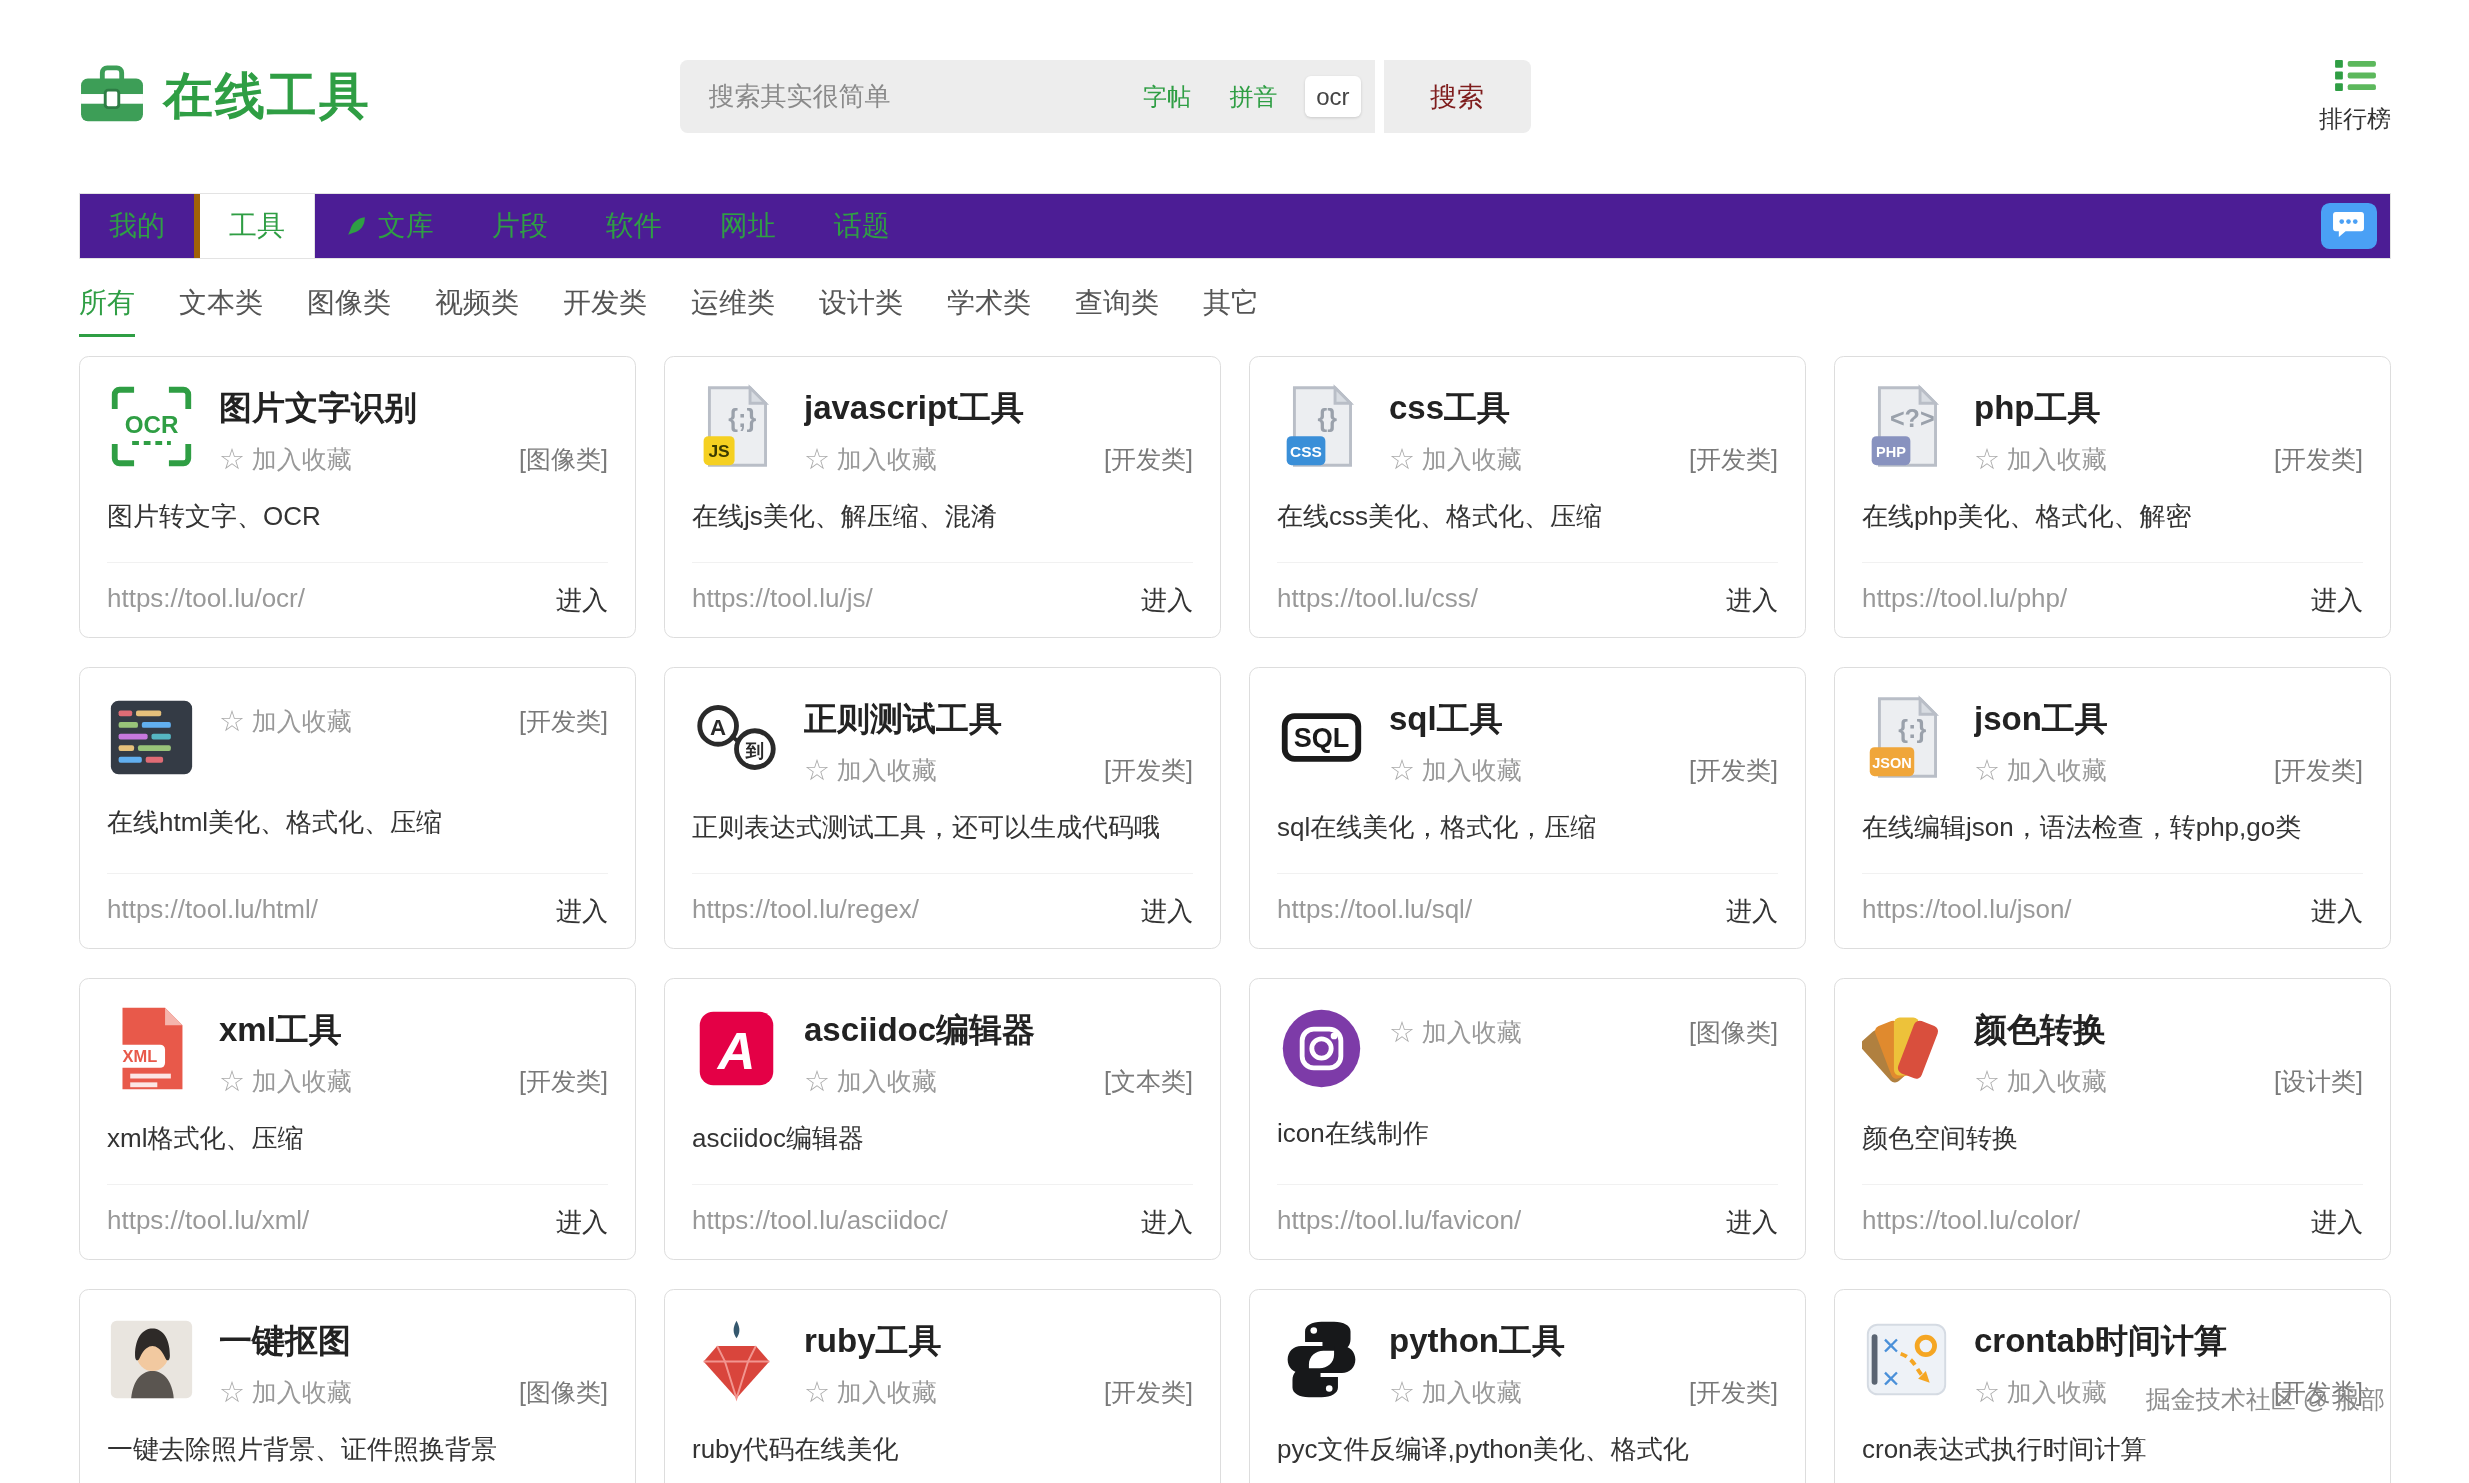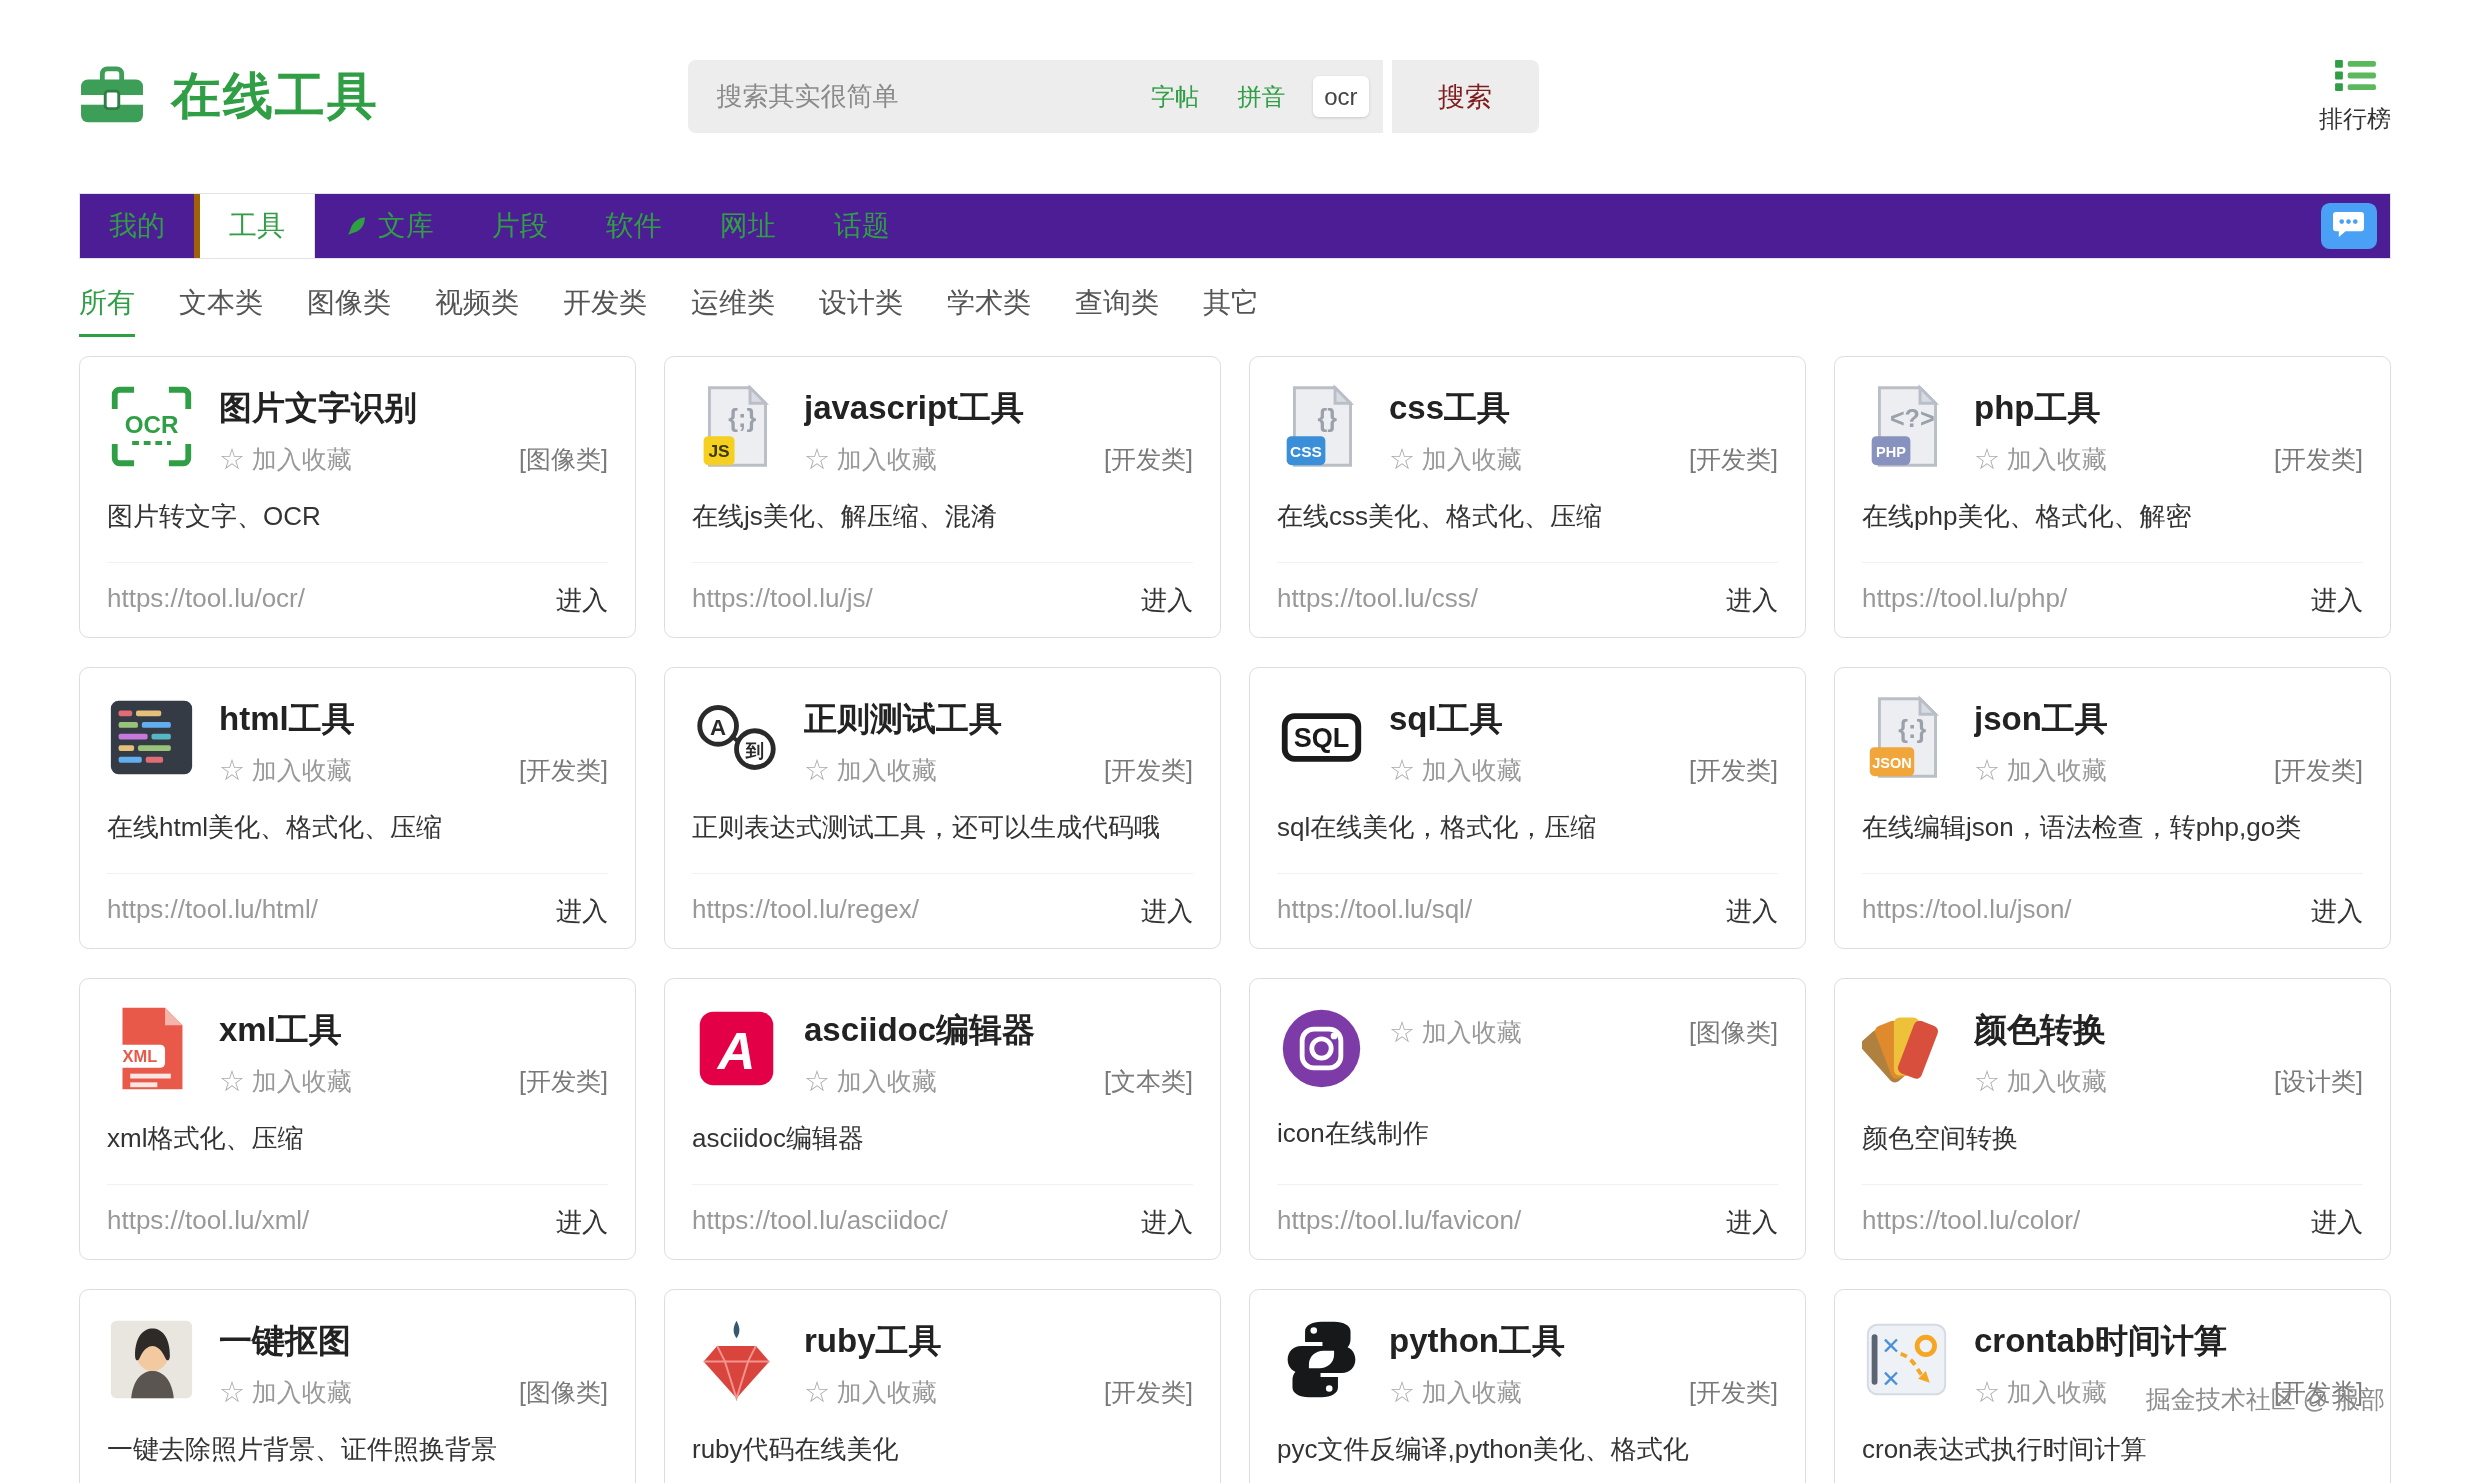--- a/index.html
+++ b/index.html
@@ -1,21 +1,21 @@
 <!DOCTYPE html>
 <html><head>
 <meta charset="utf-8">
 <style>
   * { margin:0; padding:0; box-sizing:border-box; }
   html,body { width:2470px; height:1483px; overflow:hidden; background:#fff;
     font-family:"Liberation Sans","DejaVu Sans",sans-serif; color:#333; position:relative; }
 
   
   .header { height:193px; display:flex; align-items:center; padding:0 79px; }
-  .logo { display:flex; align-items:flex-end; gap:26px; cursor:pointer; }
+  .logo { display:flex; align-items:center; gap:18px; cursor:pointer; }
   .logo-title { font-size:50px; font-weight:700; color:#2f9e44; letter-spacing:1.9px; }
 
   .search-bar { margin-left:309px; width:851px; height:73px; display:flex; }
   .search-left { flex:1; display:flex; align-items:center; background:#ededed;
     border-radius:7.7px 0 0 7.7px; padding:0 13.5px 0 29px; }
   .search-input { flex:1; min-width:0; border:none; outline:none; background:transparent;
     font-size:26px; color:#333; font-family:inherit; }
   .search-input::placeholder { color:#8a8a8a; }
   .search-tags { display:flex; align-items:center; gap:15.4px; }
   .search-tag { font-size:24px; color:#2f9e44; padding:6.8px 11.6px; border-radius:5.8px; cursor:pointer; white-space:nowrap; }
@@ -275,21 +275,20 @@
             <rect x="36" y="30" width="30" height="6" rx="2" fill="#61afef"></rect>
             <rect x="12" y="42" width="30" height="6" rx="2" fill="#c678dd"></rect>
             <rect x="46" y="42" width="20" height="6" rx="2" fill="#56b6c2"></rect>
             <rect x="12" y="54" width="16" height="6" rx="2" fill="#e5c07b"></rect>
             <rect x="32" y="54" width="34" height="6" rx="2" fill="#98c379"></rect>
             <rect x="12" y="66" width="24" height="6" rx="2" fill="#61afef"></rect>
             <rect x="40" y="66" width="18" height="6" rx="2" fill="#e06c75"></rect>
           </svg>
         </div>
         <div class="card-head">
-          <div class="card-title">html工具</div>
           <div class="card-meta">
             <span class="fav"><span class="star">☆</span>加入收藏</span>
             <span class="cat-tag">[开发类]</span>
           </div>
         </div>
       </div>
       <div class="card-desc">在线html美化、格式化、压缩</div>
       <div class="card-foot">
         <span class="url">https://tool.lu/html/</span>
         <span class="enter">进入</span>

